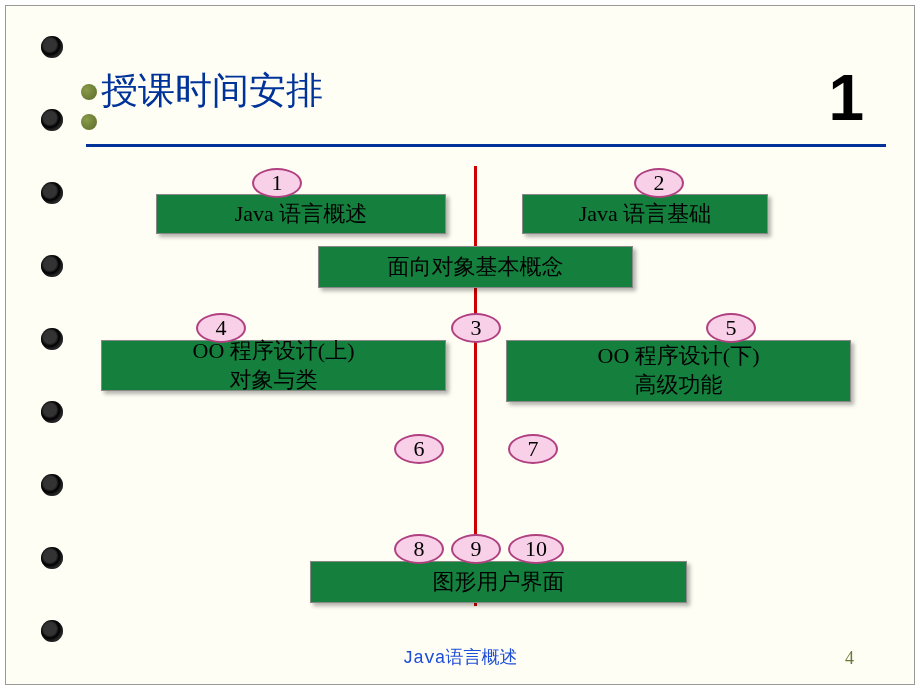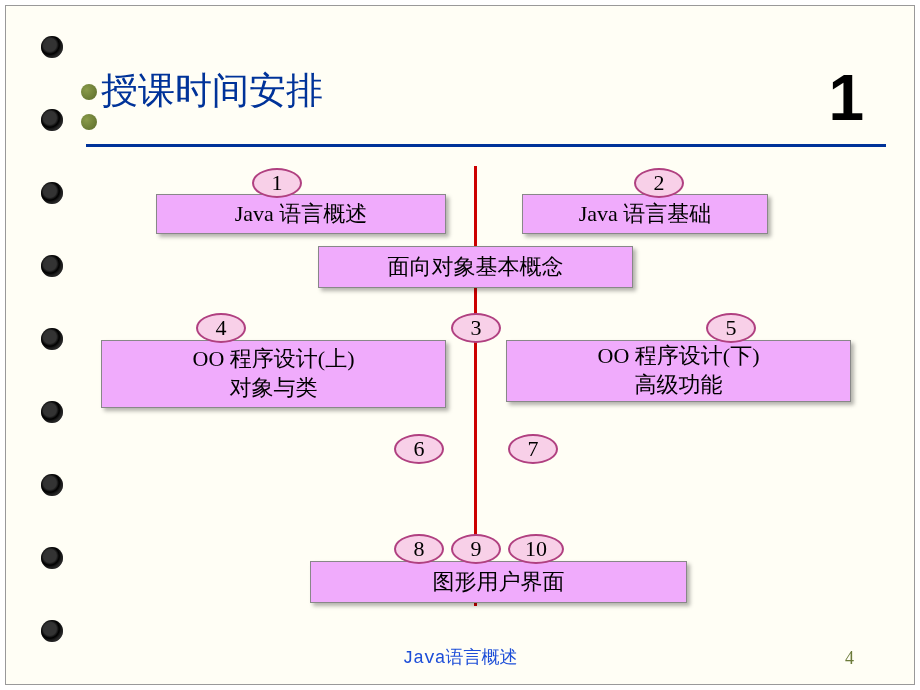--- a/index.html
+++ b/index.html
@@ -85,21 +85,21 @@
       position: absolute;
       left: 468px;
       top: 160px;
       width: 3px;
       height: 440px;
       background: #cc0000;
     }
     
     .content-box {
       position: absolute;
-      background: #f0abfc;
+      background: #15803d;
       border: 1px solid #888;
       box-shadow: 3px 3px 4px rgba(0,0,0,0.3);
       text-align: center;
       font-size: 22px;
       color: #000;
       display: flex;
       flex-direction: column;
       justify-content: center;
       font-family: "SimSun", "宋体", serif;
     }
@@ -179,21 +179,21 @@
   </div>
 
   <div class="content-box" style="left: 312px; top: 240px; width: 315px; height: 42px;">
     <span>面向对象基本概念</span>
   </div>
 
   <div class="badge" style="left: 190px; top: 307px;">4</div>
   <div class="badge" style="left: 445px; top: 307px;">3</div>
   <div class="badge" style="left: 700px; top: 307px;">5</div>
 
-  <div class="content-box" style="left: 95px; top: 334px; width: 345px; height: 68px;">
+  <div class="content-box" style="left: 95px; top: 334px; width: 345px; height: 51px;">
     <span class="box-line">OO 程序设计(上)</span>
     <span class="box-line">对象与类</span>
   </div>
 
   <div class="content-box" style="left: 500px; top: 334px; width: 345px; height: 62px;">
     <span class="box-line">OO  程序设计(下)</span>
     <span class="box-line">高级功能</span>
   </div>
 
   <div class="badge" style="left: 388px; top: 428px;">6</div>

